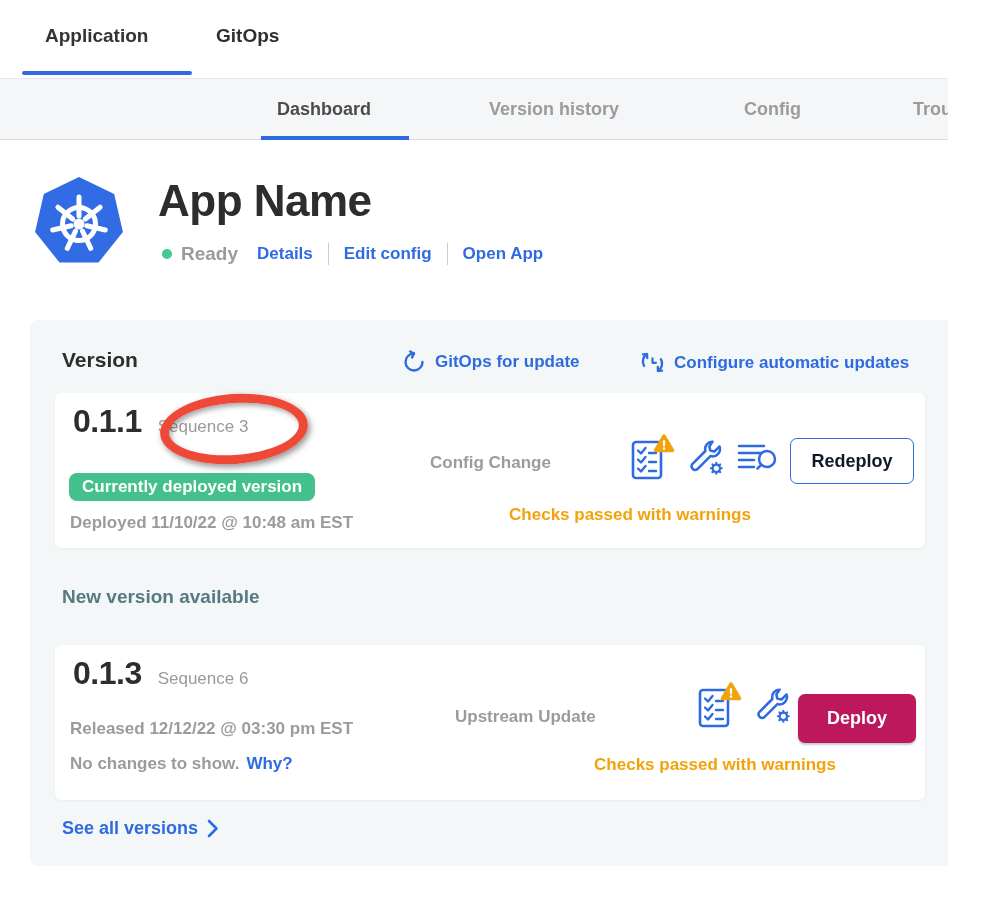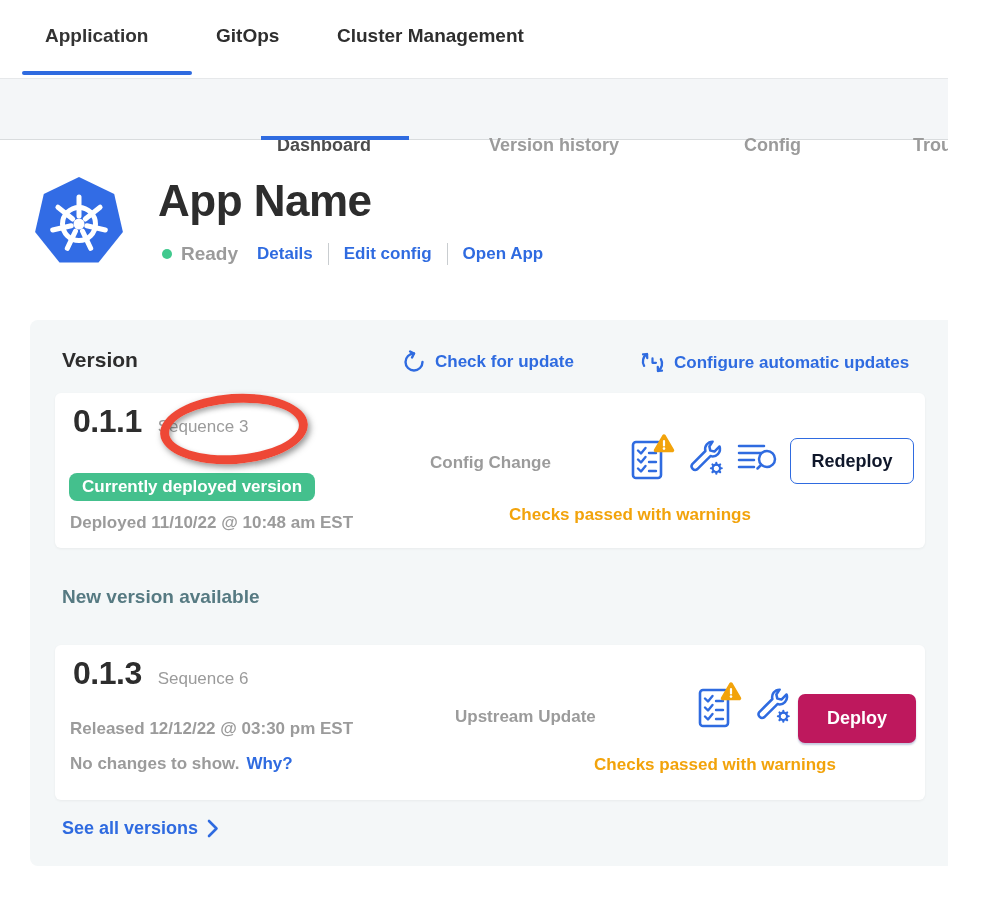--- a/index.html
+++ b/index.html
@@ -9,21 +9,21 @@
 
   
   .topnav { position:absolute; top:0; left:0; width:1000px; height:78px; background:#fff; }
   .topnav-item { position:absolute; top:25px; font-size:19px; font-weight:700; color:#333; white-space:nowrap; cursor:pointer; }
   .topnav-item.dim { color:#2e2e2e; }
   .topnav-underline { position:absolute; top:71px; left:22px; width:170px; height:4px; background:#2F6BE0; border-radius:2px; }
 
   
   .subnav { position:absolute; top:78px; left:0; width:1000px; height:62px; background:#f4f6f8;
             border-top:1px solid #e6e8ea; border-bottom:1px solid #d9dcde; }
-  .subnav-item { position:absolute; top:20px; font-size:18px; font-weight:600; white-space:nowrap; cursor:pointer;margin-top:36px; }
+  .subnav-item { position:absolute; top:20px; font-size:18px; font-weight:600; white-space:nowrap; cursor:pointer; }
   .subnav-item.active { color:#4c4c4c; }
   .subnav-item.inactive { color:#9b9b9b; }
   .subnav-underline { position:absolute; bottom:-1px; left:261px; width:148px; height:4px; background:#2F6BE0; }
 
   
   .k8s-logo { position:absolute; left:33px; top:176px; width:92px; height:92px; }
   .app-title { position:absolute; left:158px; top:176px; font-size:44px; font-weight:700; color:#2d2d2d; letter-spacing:-0.5px; }
   .status-row { position:absolute; left:162px; top:243px; display:flex; align-items:center; }
   .status-dot { width:10px; height:10px; border-radius:50%; background:#41C98E; margin-right:9px; }
   .status-text { font-size:19px; font-weight:700; color:#9b9b9b; margin-right:19px; }
@@ -68,21 +68,20 @@
     pointer-events:none; }
 </style>
 </head>
 <body>
 
 <div class="page">
 
   <nav class="topnav">
     <div class="topnav-item" style="left:45px;">Application</div>
     <div class="topnav-item dim" style="left:216px;">GitOps</div>
-    <div class="topnav-item dim" style="left:337px;">Cluster Management</div>
     <div class="topnav-underline"></div>
   </nav>
 
   <nav class="subnav">
     <div class="subnav-item active" style="left:277px;">Dashboard</div>
     <div class="subnav-item inactive" style="left:489px;">Version history</div>
     <div class="subnav-item inactive" style="left:744px;">Config</div>
     <div class="subnav-item inactive" style="left:913px;">Troubleshoot</div>
     <div class="subnav-underline"></div>
   </nav>
@@ -113,21 +112,21 @@
   </div>
 
   <section class="panel">
     <h2 class="panel-heading">Version</h2>
 
     <div class="panel-action act1">
       <svg width="24" height="24" viewBox="0 0 26 26">
         <path d="M13 3.8 a9.2 9.2 0 1 0 9.2 9.2" fill="none" stroke="#2F6BE0" stroke-width="2.6" stroke-linecap="round"></path>
         <path d="M13 3.8 L8.8 1.6 M13 3.8 L10.9 8.1" fill="none" stroke="#2F6BE0" stroke-width="2.6" stroke-linecap="round"></path>
       </svg>
-      <span class="lbl">Check for update</span>
+      <span class="lbl">GitOps for update</span>
     </div>
 
     <div class="panel-action act2">
       <svg width="25" height="25" viewBox="0 0 26 26">
         <path d="M4.3 16.5 a9 9 0 0 1 3-12.3" fill="none" stroke="#2F6BE0" stroke-width="2.4" stroke-linecap="round"></path>
         <path d="M7.3 4.2 L7.5 8.3 M7.3 4.2 L3.2 4.6" fill="none" stroke="#2F6BE0" stroke-width="2.4" stroke-linecap="round"></path>
         <path d="M21.7 9.5 a9 9 0 0 1 -3 12.3" fill="none" stroke="#2F6BE0" stroke-width="2.4" stroke-linecap="round"></path>
         <path d="M18.7 21.8 L18.5 17.7 M18.7 21.8 L22.8 21.4" fill="none" stroke="#2F6BE0" stroke-width="2.4" stroke-linecap="round"></path>
         <path d="M13 8.8 V13.3 H16.6" fill="none" stroke="#2F6BE0" stroke-width="2.3" stroke-linecap="round" stroke-linejoin="round"></path>
       </svg>

